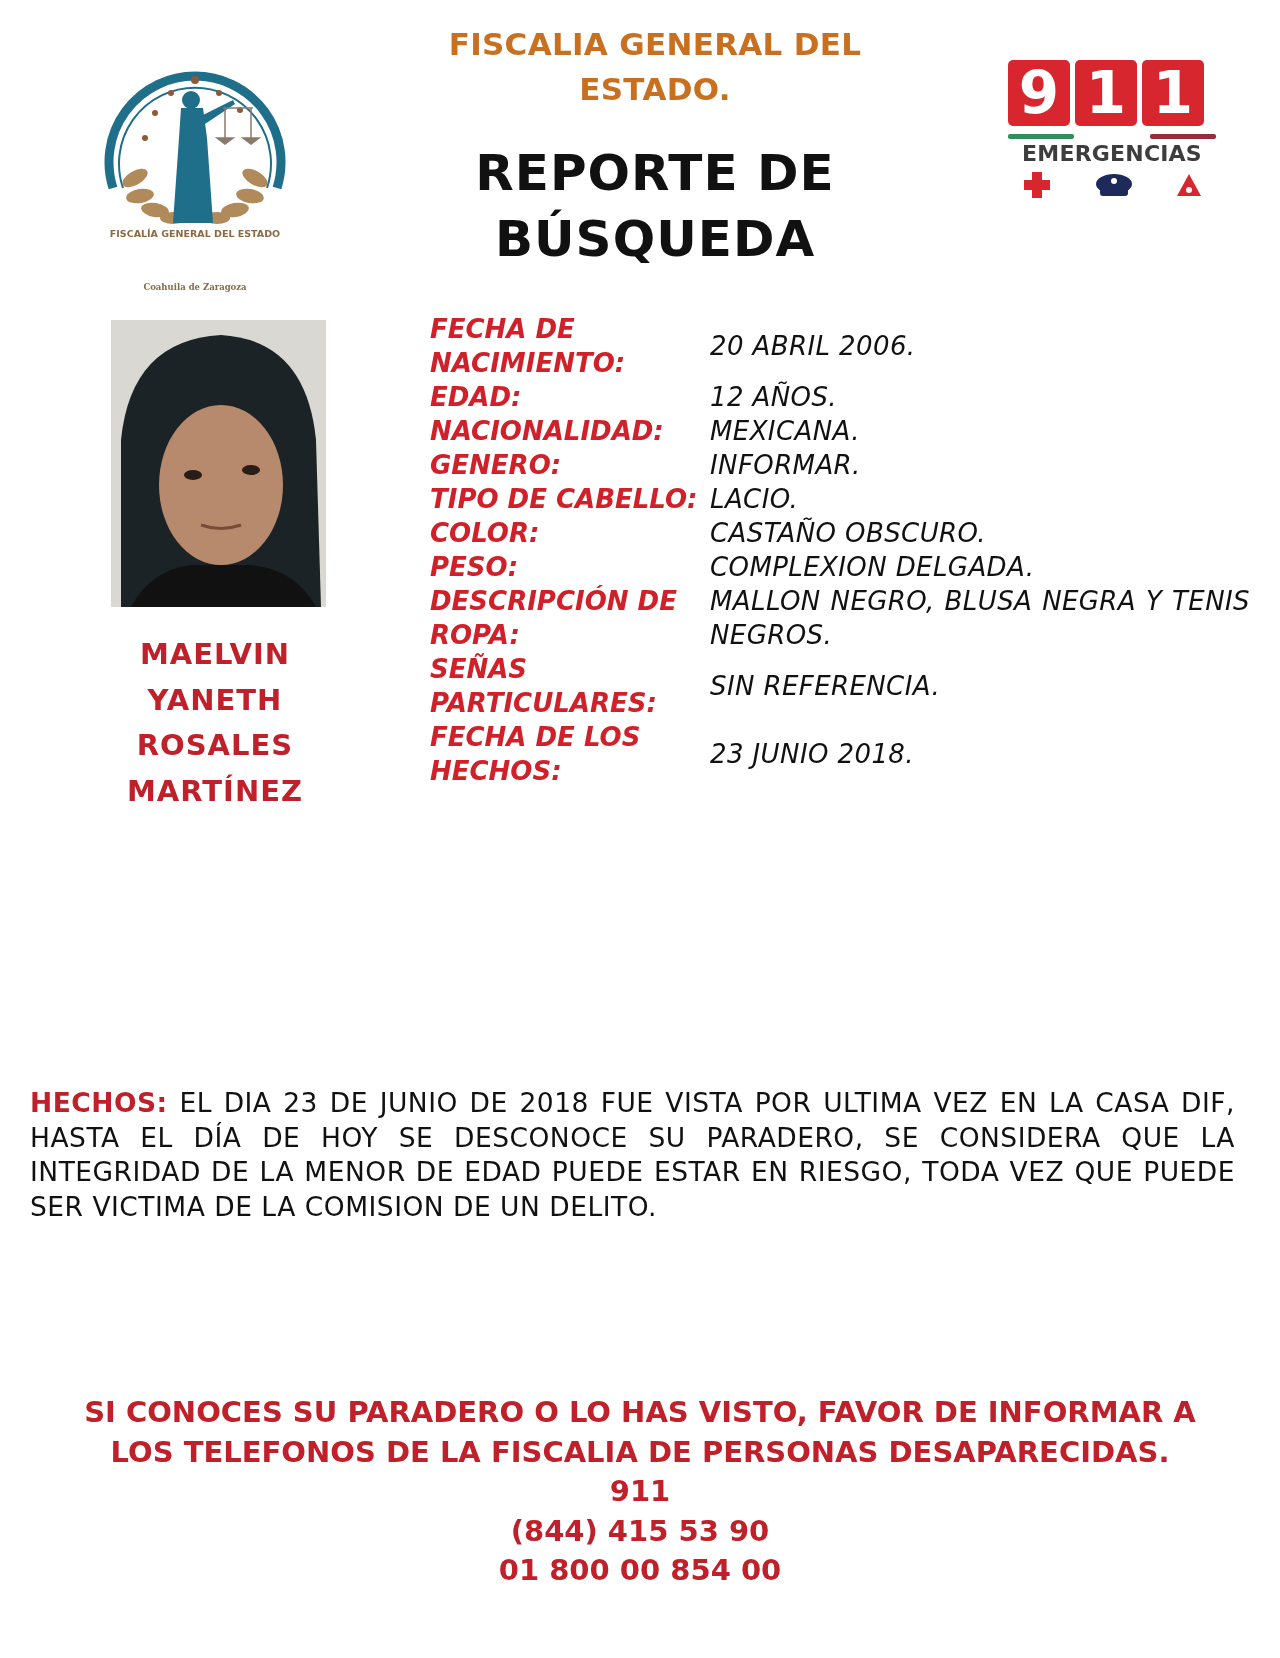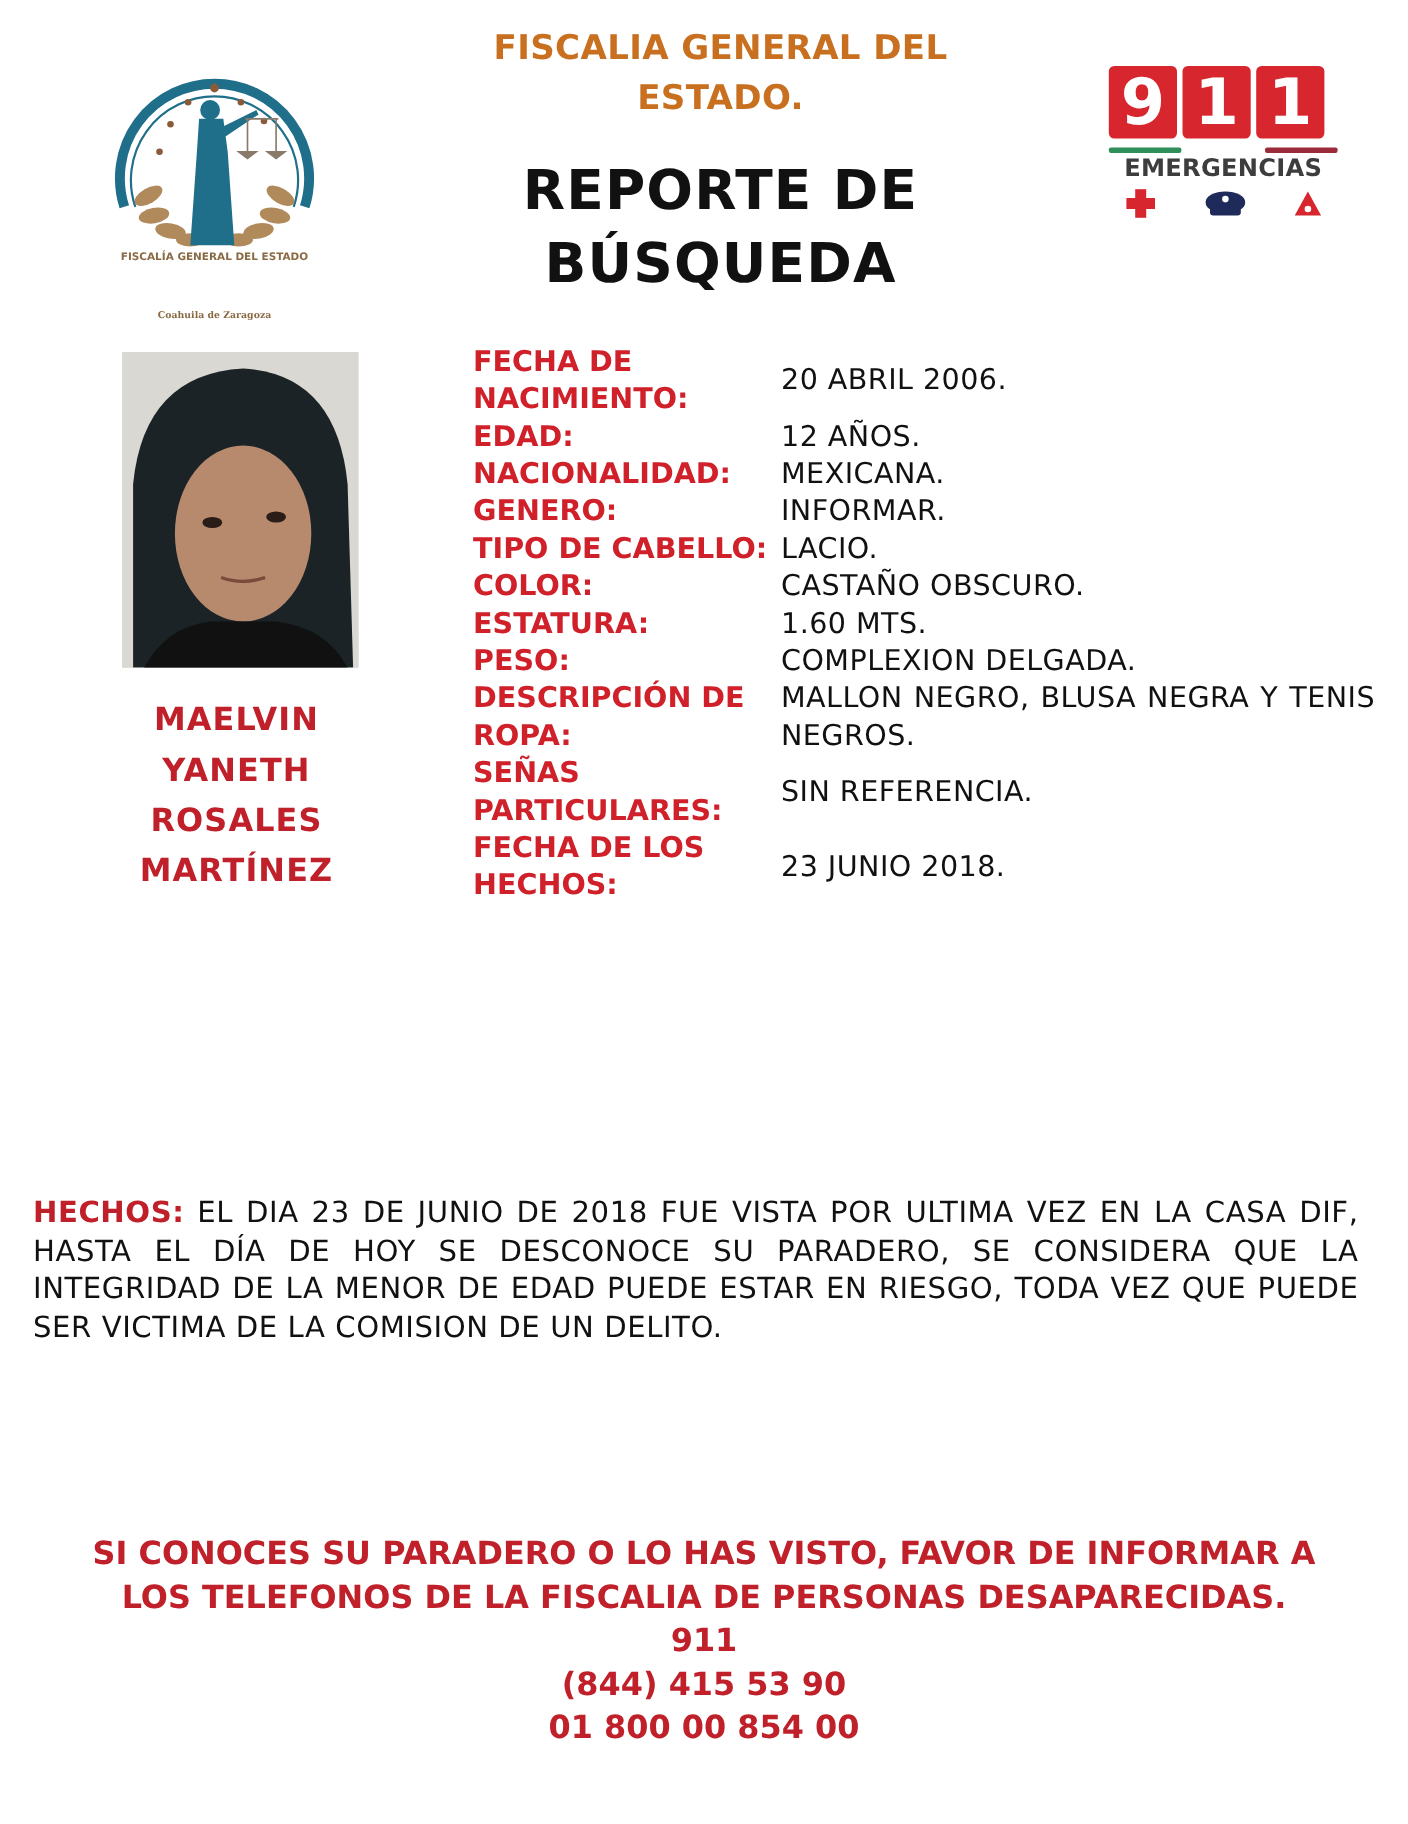--- a/index.html
+++ b/index.html
@@ -30,21 +30,21 @@
   .e911 .icons { display: flex; justify-content: space-between; padding: 0 12px 0 12px; margin-top: 4px; }
 
   
   .photo { left: 111px; top: 320px; width: 215px; height: 287px; background: #d9d8d2; overflow: hidden; }
 
   
   .name { left: 100px; top: 632px; width: 230px; text-align: center; color: #c0202a; font-weight: bold;
           font-size: 29px; line-height: 45.5px; letter-spacing: 1px; }
 
   
-  .fields { left: 430px; top: 312px; width: 820px; }
+  .fields { left: 430px; top: 312px; width: 820px; font-style: italic; }
   .row { display: flex; align-items: center; }
   .lbl { width: 280px; color: #d0202a; font-weight: bold; font-size: 26px; line-height: 34px; flex: none; }
   .val { color: #111; font-size: 26px; line-height: 34px; letter-spacing: 0.4px; flex: 1; }
   .val.justify { text-align: justify; text-align-last: left; }
 
   
   .hechos { left: 30px; top: 1086px; width: 1205px; font-size: 26.5px; line-height: 34.5px;
             color: #111; text-align: justify; letter-spacing: 0.5px; }
   .hechos .hl { color: #c0202a; font-weight: bold; }
 
@@ -175,24 +175,20 @@
   </div>
   <div class="row">
     <div class="lbl">TIPO DE CABELLO:</div>
     <div class="val">LACIO.</div>
   </div>
   <div class="row">
     <div class="lbl">COLOR:</div>
     <div class="val">CASTAÑO OBSCURO.</div>
   </div>
   <div class="row">
-    <div class="lbl">ESTATURA:</div>
-    <div class="val">1.60 MTS.</div>
-  </div>
-  <div class="row">
     <div class="lbl">PESO:</div>
     <div class="val">COMPLEXION DELGADA.</div>
   </div>
   <div class="row">
     <div class="lbl">DESCRIPCIÓN DE ROPA:</div>
     <div class="val justify">MALLON NEGRO, BLUSA NEGRA Y TENIS NEGROS.</div>
   </div>
   <div class="row">
     <div class="lbl">SEÑAS PARTICULARES:</div>
     <div class="val">SIN REFERENCIA.</div>

